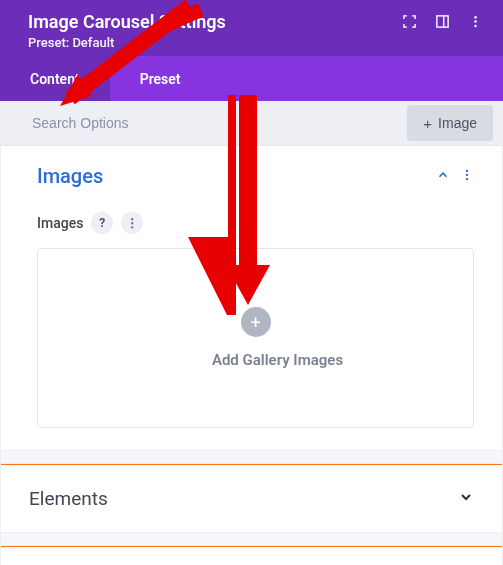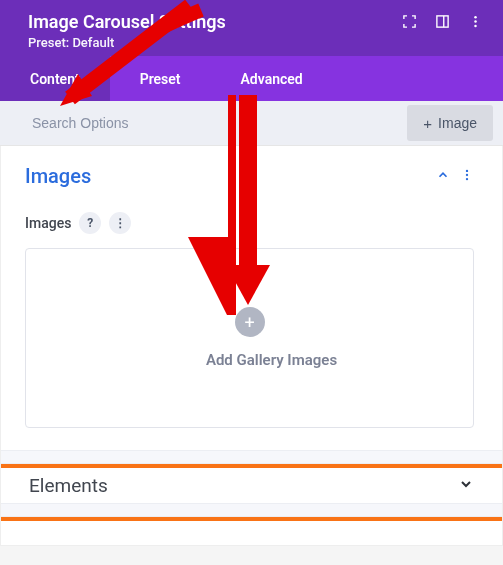--- a/index.html
+++ b/index.html
@@ -86,21 +86,21 @@
     border: none;
     cursor: pointer;
     gap: 6px;
   }
   .content {
     background: #fff;
     border: 1px solid #eee;
     border-top: none;
   }
   .section {
-    padding: 18px 28px 22px 24px;
+    padding: 18px 28px 22px 36px;
   }
   .section-head {
     display: flex;
     align-items: center;
   }
   .section-title {
     font-size: 20px;
     color: #2b6cdd;
     font-weight: 500;
     flex: 1;
@@ -159,22 +159,22 @@
     font-size: 18px;
     font-weight: 400;
   }
   .dropzone-label {
     font-size: 15px;
     color: #7b8194;
     font-weight: 600;
     margin-left: 44px;
   }
   .acc {
-    border-top: 4px solid #f97316;
-    padding: 6px 28px;
+    border-top: 1px solid #f97316;
+    padding: 22px 28px;
     display: flex;
     align-items: center;
     cursor: pointer;
   }
   .acc-gap {
     height: 14px;
     background: #f6f7fb;
     border-top: 1px solid #eceef3;
     border-bottom: 1px solid #eceef3;
   }
@@ -219,21 +219,20 @@
             <circle cx="12" cy="12" r="2"></circle>
             <circle cx="12" cy="19" r="2"></circle>
         </svg>
       </span>
     </div>
   </div>
 
   <div class="tabs">
     <div class="tab active">Content</div>
     <div class="tab">Preset</div>
-    <div class="tab">Advanced</div>
   </div>
 
   <div class="searchbar">
     <input class="search-input" placeholder="Search Options" style="">
     <button class="filter-btn">
       <span style="font-size:15px;line-height:1;">+</span>
       <span>Image</span>
     </button>
   </div>
 

